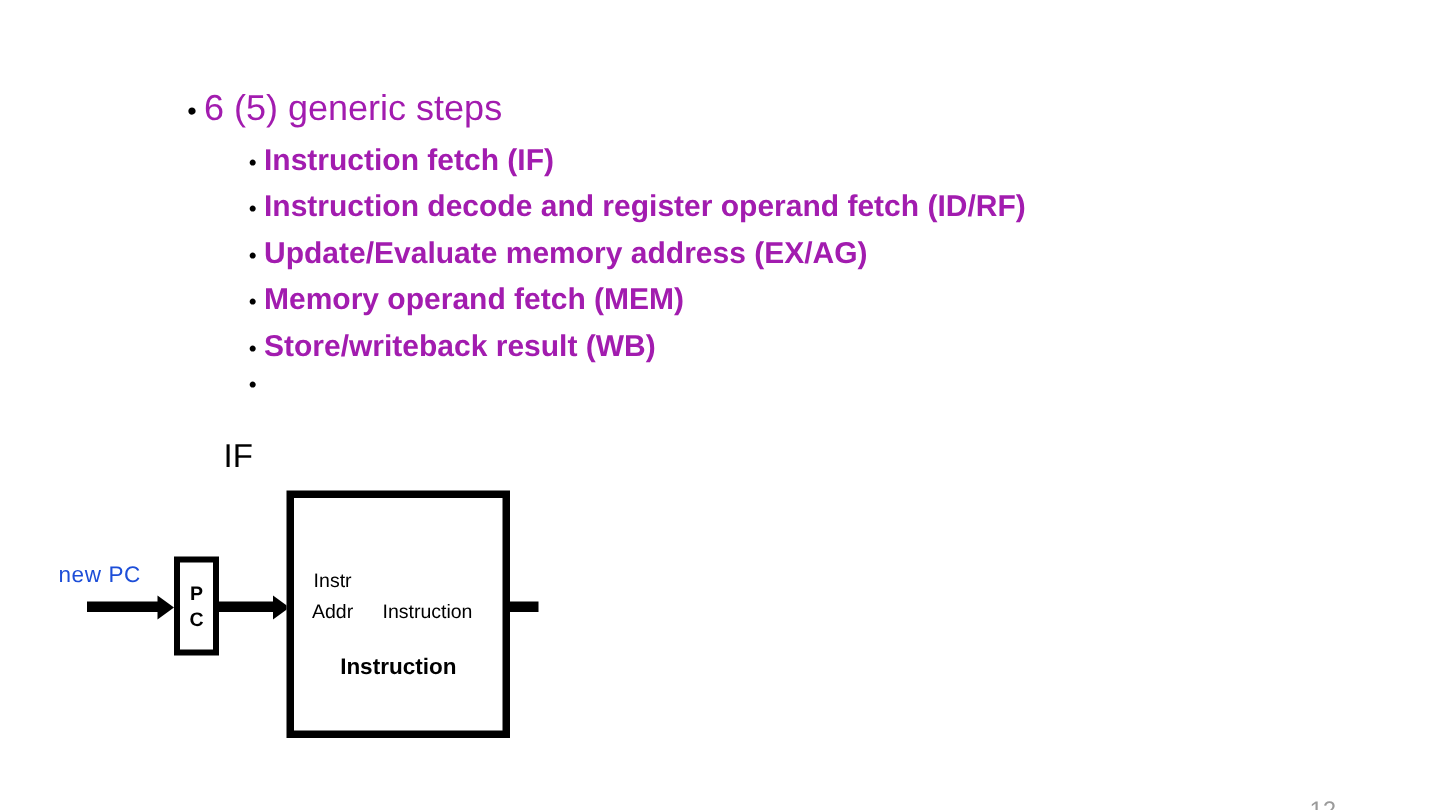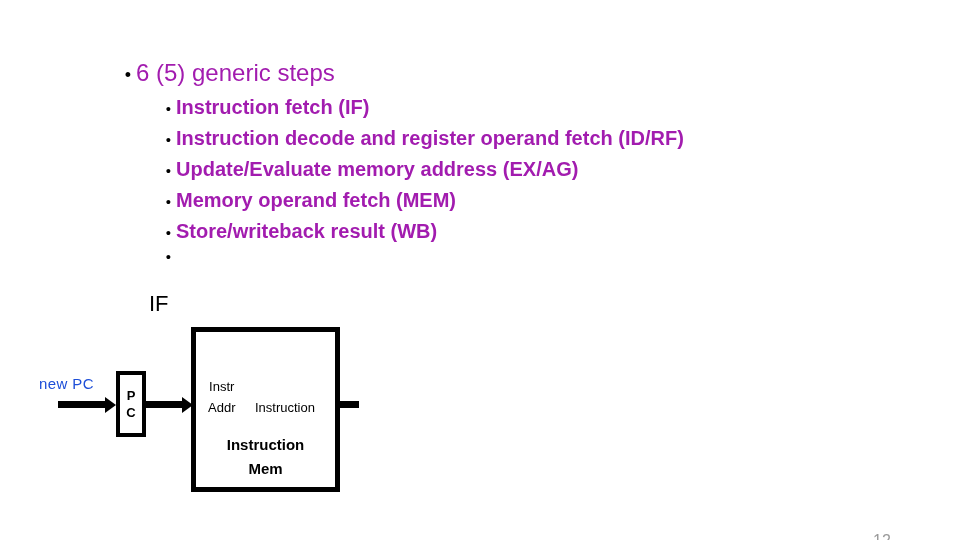--- a/index.html
+++ b/index.html
@@ -253,21 +253,20 @@
     <div class="arrowhead dg" id="arrow-pc2im"></div>
 
     <div id="imem-box" class="dg">
       <div id="imem-instr-addr">
         <div>Instr</div>
         <div>Addr</div>
       </div>
       <div id="imem-instruction-out">Instruction</div>
       <div id="imem-name">
         <span>Instruction</span>
-        <span>Mem</span>
       </div>
     </div>
 
     <div class="wire dg" id="wire-imout"></div>
 
   </div>
 
   <div id="page-number">12</div>
 
 </div>

